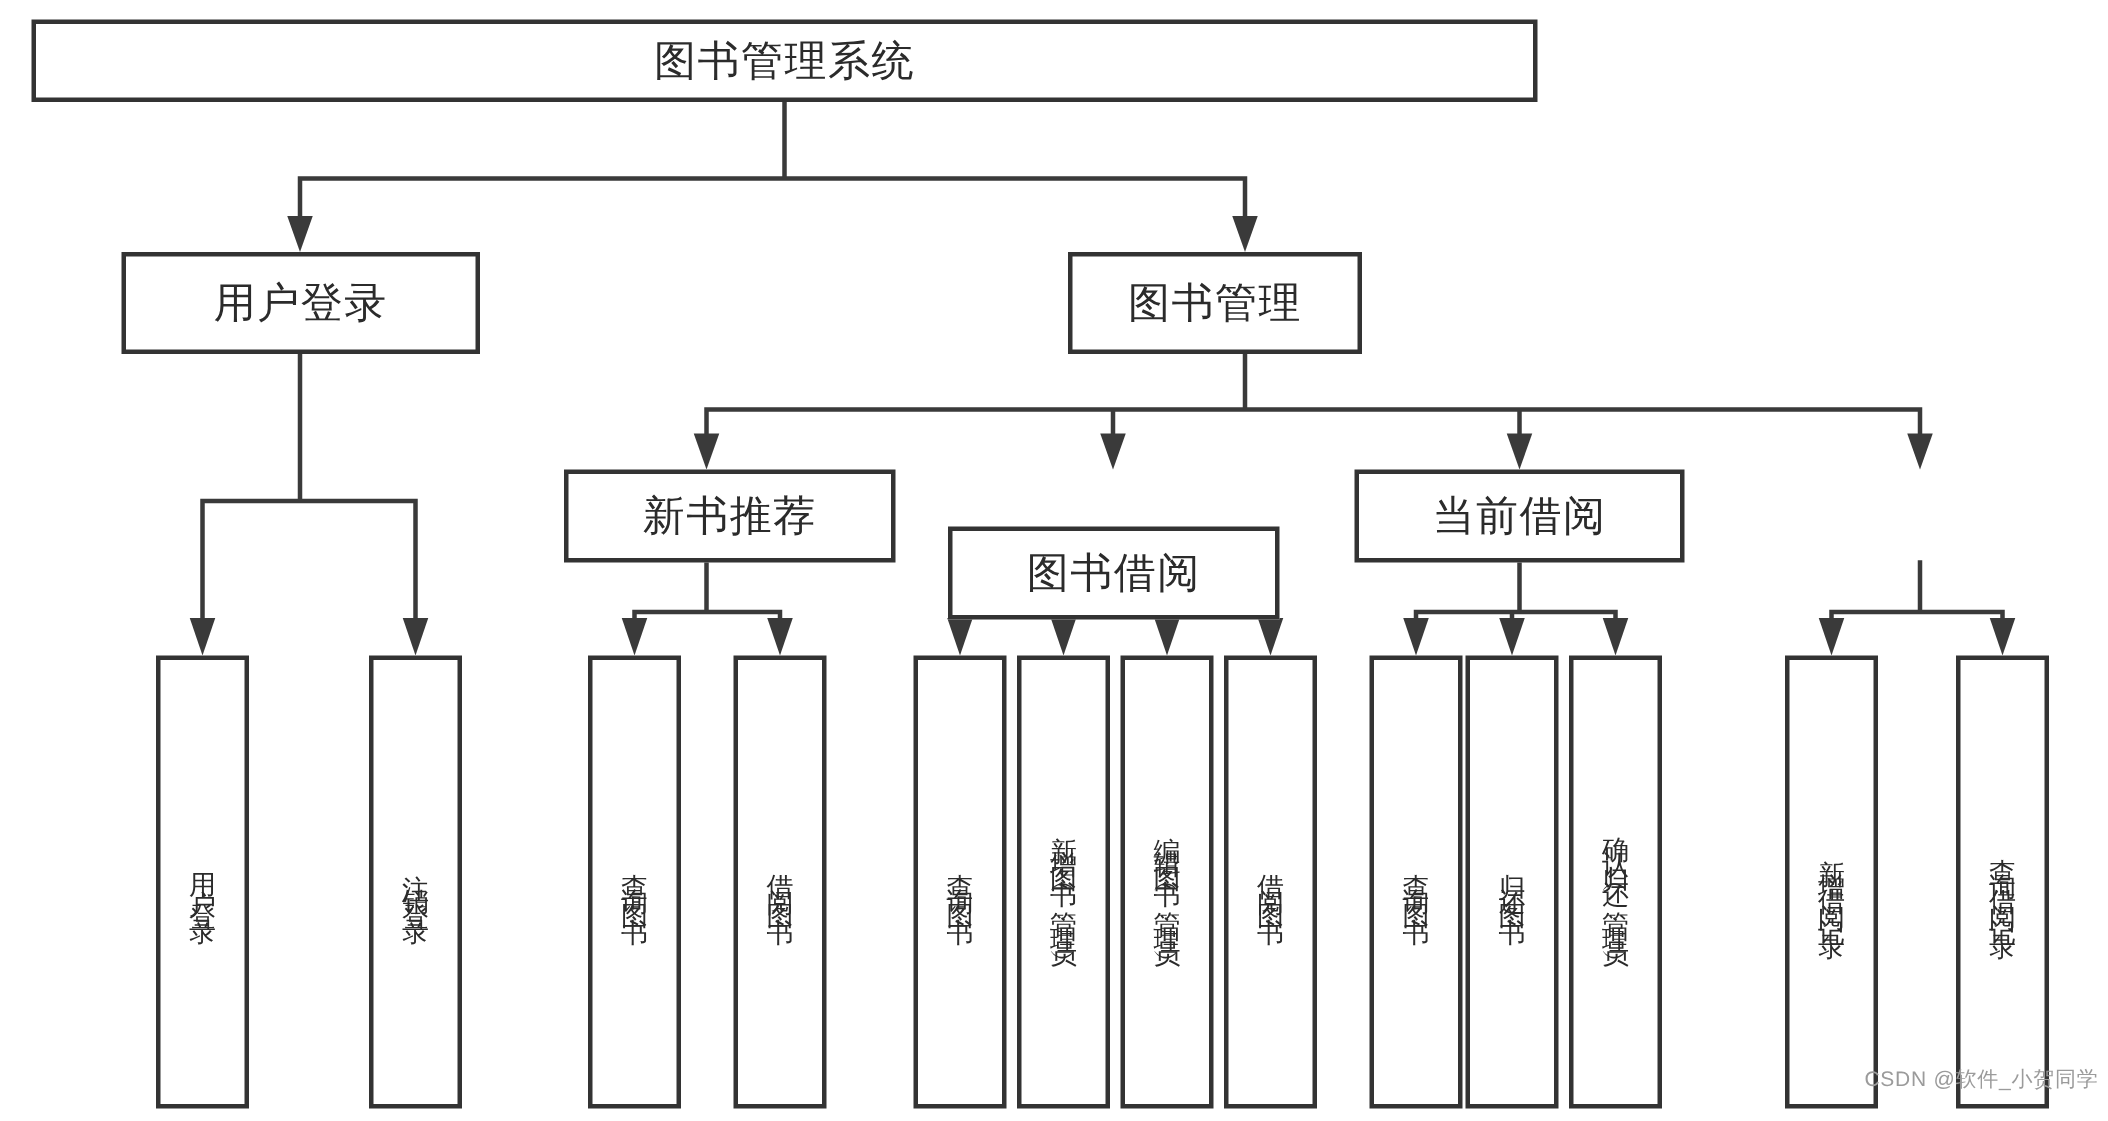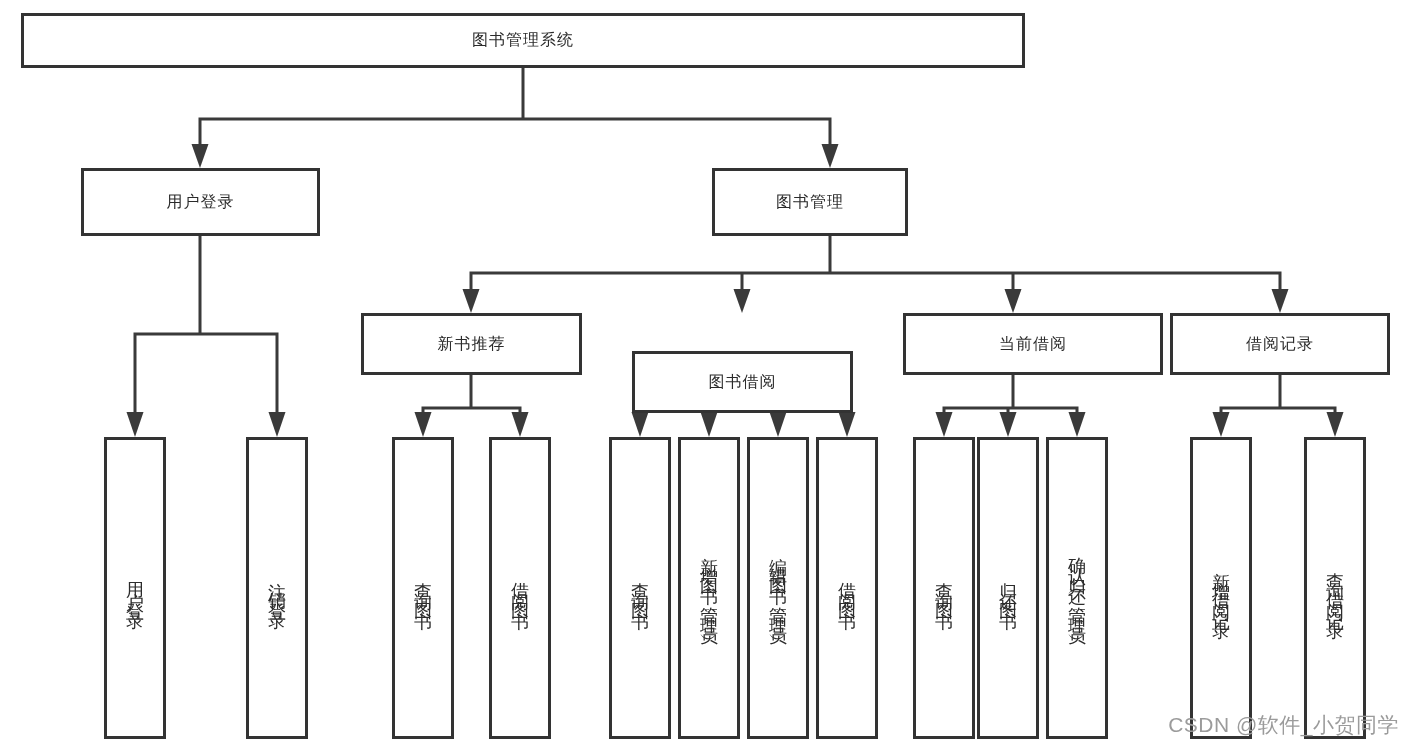--- a/index.html
+++ b/index.html
@@ -21,36 +21,36 @@
   .connectors{position:absolute;left:0;top:0;width:1405px;height:747px;color:var(--line);}
   .connectors path{stroke:currentColor;stroke-width:3;fill:none;stroke-linecap:square;}
   .connectors polygon{fill:currentColor;stroke:none;}
   .box{
     position:absolute;
     box-sizing:border-box;
     border:3px solid var(--box-border);
     background:var(--background);
     display:flex;align-items:center;justify-content:center;
     text-align:center;
-    font-size:16px;
+    font-size:28px;
     letter-spacing:1px;
     color:var(--text);
   }
   .leaf{
     writing-mode:vertical-rl;
     text-orientation:mixed;
     font-size:18px;
     letter-spacing:10px;
     line-height:1;
     padding:6px 0;
   }
   .watermark{
     position:absolute;
     right:6px;top:711px;
-    font-size:21px;
+    font-size:14px;
     letter-spacing:0.5px;
     color:var(--watermark);
     white-space:nowrap;
     z-index:5;
   }
 </style>
 </head>
 <body>
 
 <div class="canvas">
@@ -89,24 +89,23 @@
     <path d="M1280,375 V408 M1221,408 H1335 M1221,408 V416 M1335,408 V416"></path>
     <polygon points="1212.5,412 1229.5,412 1221,437"></polygon>
     <polygon points="1326.5,412 1343.5,412 1335,437"></polygon>
   </svg>
 
   <div class="box" style="left:21px;top:13px;width:1004px;height:55px;">图书管理系统</div>
 
   <div class="box" style="left:81px;top:168px;width:239px;height:68px;">用户登录</div>
   <div class="box" style="left:712px;top:168px;width:196px;height:68px;">图书管理</div>
 
-  <div class="box" style="left:361px;top:313px;width:221px;height:62px;">新书推荐</div>
+  <div class="box" style="left:376px;top:313px;width:221px;height:62px;">新书推荐</div>
   <div class="box" style="left:632px;top:313px;width:221px;height:62px;margin-top:38px;">图书借阅</div>
-  <div class="box" style="left:903px;top:313px;width:260px;height:62px;">当前借阅</div>
-  <div class="box" style="left:1170px;top:313px;width:220px;height:62px;">借阅记录</div>
+  <div class="box" style="left:903px;top:313px;width:220px;height:62px;">当前借阅</div>
 
   <div class="box leaf" style="left:104px;top:437px;width:62px;height:302px;">用户登录</div>
   <div class="box leaf" style="left:246px;top:437px;width:62px;height:302px;">注销登录</div>
 
   <div class="box leaf" style="left:392px;top:437px;width:62px;height:302px;">查询图书</div>
   <div class="box leaf" style="left:489px;top:437px;width:62px;height:302px;">借阅图书</div>
 
   <div class="box leaf" style="left:609px;top:437px;width:62px;height:302px;">查询图书</div>
   <div class="box leaf" style="left:678px;top:437px;width:62px;height:302px;">新增图书（管理员）</div>
   <div class="box leaf" style="left:747px;top:437px;width:62px;height:302px;">编辑图书（管理员）</div>

